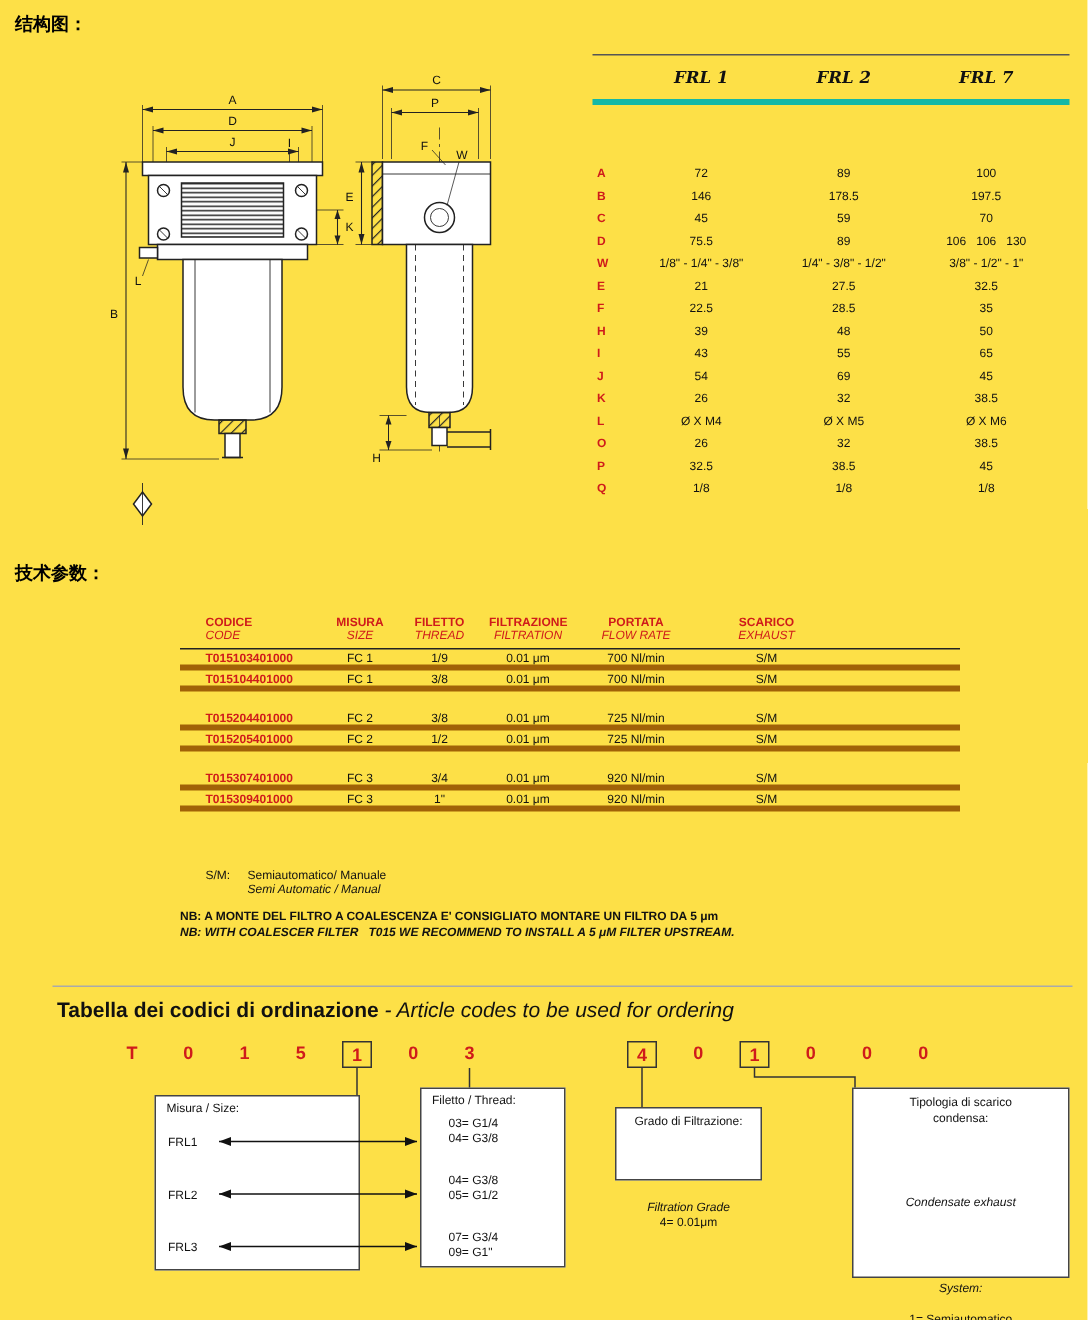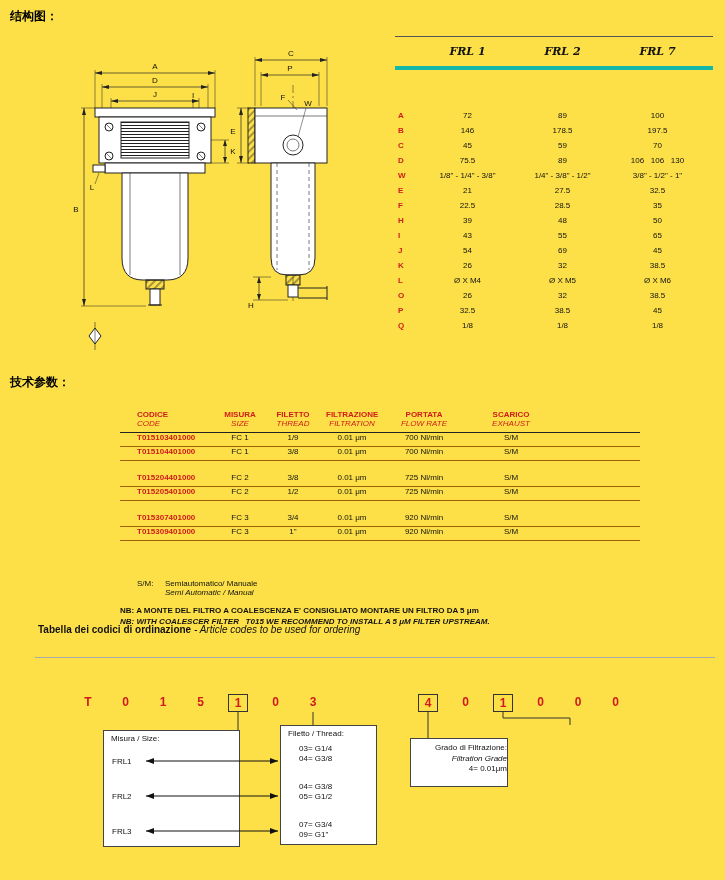--- a/index.html
+++ b/index.html
@@ -31,35 +31,35 @@
                  display:flex; align-items:center; justify-content:center; white-space:pre; }
   .pt-title-main { font-weight:bold; }
   .pt-title-en { font-weight:bold; font-style:italic; }
   .pt-header-row { display:flex; padding:6px 0 4px 0; border-bottom:1px solid #222; color:var(--accent-red); }
   .pt-col, .pt-cell { white-space:nowrap; text-align:center; }
   .c0 { width:100px; text-align:left; padding-left:17px; }
   .c1 { width:40px; } .c2 { width:66px; } .c3 { width:52px; } .c4 { width:92px; } .c5 { width:82px; }
   .pt-h-it { font-weight:bold; }
   .pt-h-en { font-style:italic; }
   .pt-group { margin-bottom:12px; }
-  .pt-row { display:flex; align-items:flex-start; height:14px; border-bottom:1px solid #a16207; }
+  .pt-row { display:flex; align-items:flex-end; height:14px; border-bottom:4px solid #a16207; }
   .pt-cell.c0 { color:var(--accent-red); font-weight:bold; }
 
   
   .notes { position:absolute; left:120px; top:579px; width:560px; font-size:8px; }
   .sm-row { display:flex; }
   .sm-label { width:45px; padding-left:17px; }
   .sm-en { font-style:italic; }
   .nb-block { margin-top:8px; }
   .nb { white-space:pre; line-height:11px;font-weight:bold; }
   .nb-en { font-style:italic; }
 
   
   .ordering-sep { position:absolute; left:35px; top:657px; width:680px; border-top:1px solid #aaa; }
-  .ordering-title { position:absolute; left:38px; top:624px; font-size:10px; }
+  .ordering-title { position:absolute; left:38px; top:665px; font-size:14px; }
   .ordering-title span { white-space:pre; }
   .ot-main { font-weight:bold; }
   .ot-en { font-style:italic; }
 
   .ordering-code { position:absolute; left:0; top:694px; width:725px; height:20px; }
   .code-char { position:absolute; top:0; width:20px; height:18px; line-height:17px; text-align:center;
                color:var(--accent-red); font-weight:bold; font-size:12px; }
   .code-char.boxed { border:1px solid #333; }
 
   .obox { position:absolute; border:1px solid #444; font-size:8px; background:#fff; }
@@ -69,23 +69,23 @@
   #exh-box { left:568px; top:725px; width:145px; height:127px; text-align:center; padding-top:4px; }
   .obox-title { padding:3px 0 0 7px; }
   .size-items { position:absolute; left:8px; top:0; width:100%; height:100%; }
   .size-item { position:absolute; left:0; }
   .size-item:nth-child(1){ top:26px; }
   .size-item:nth-child(2){ top:61px; }
   .size-item:nth-child(3){ top:96px; }
   .thread-groups { padding:6px 0 0 18px; }
   .thread-group { margin-bottom:18px; }
   .thread-line { line-height:10px; }
-  .fl-line { line-height:10.5px;text-align:right; }
+  .fl-line { line-height:10.5px; }
   .ex-line { min-height:10.5px; line-height:10.5px; }
-  .it { font-style:italic; }
+  .it { font-style:italic;margin-top:46px; }
 
   .connector-layer { position:absolute; left:0; top:690px; pointer-events:none; }
 </style>
 </head>
 <body>
 
 <div class="page">
 
   <div class="heading" id="h-structure">结构图：</div>
 
@@ -478,20 +478,32 @@
   </div>
 
   <div class="obox" id="filt-box">
     <div>
         <div class="fl-line">Grado di Filtrazione:</div>
         <div class="fl-line it">Filtration Grade</div>
         <div class="fl-line">4= 0.01μm</div>
       </div>
   </div>
 
+  <div class="obox" id="exh-box">
+    <div>
+        <div class="ex-line">Tipologia di scarico</div>
+        <div class="ex-line">condensa:</div>
+        <div class="ex-line it">Condensate exhaust</div>
+        <div class="ex-line it">System:</div>
+        <div class="ex-line"></div>
+        <div class="ex-line">1= Semiautomatico</div>
+        <div class="ex-line it">Manuale / Semiautomatic</div>
+        <div class="ex-line it">Manual</div>
+      </div>
+  </div>
 
   <svg class="connector-layer" width="725" height="170" viewBox="0 0 725 170">
     <g stroke="#333" stroke-width="1" fill="none">
       <path d="M238,22 V40"></path>
       <path d="M313,22 V35"></path>
       <path d="M428,22 V48"></path>
       <path d="M503,22 V28 H570 V35"></path>
     </g>
     <g stroke="#111" stroke-width="1">
       <line x1="146" y1="71" x2="278" y2="71"></line>

